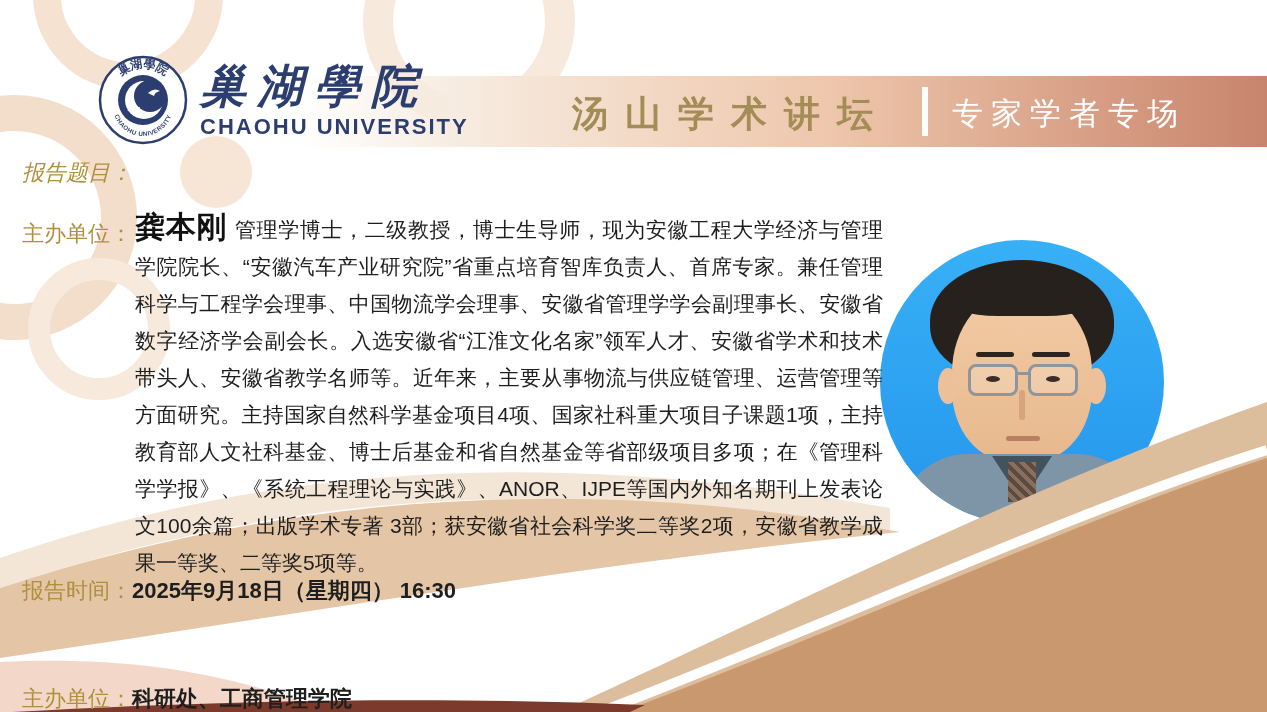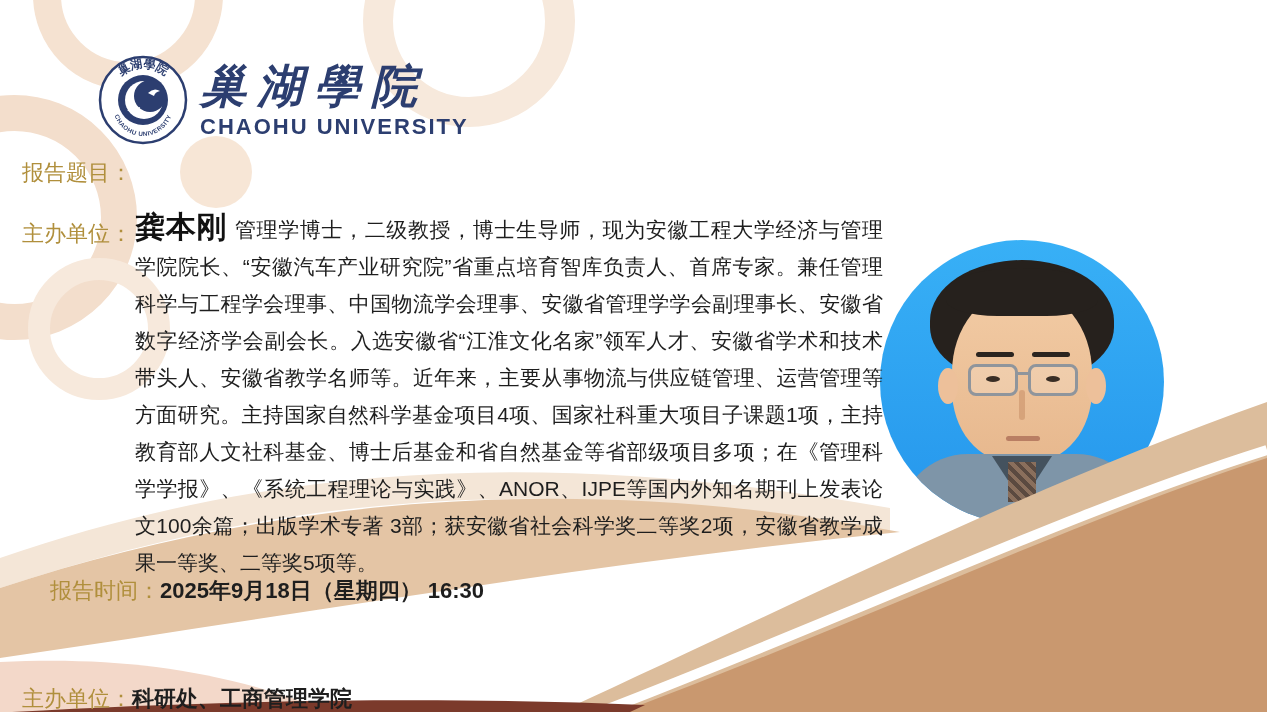--- a/index.html
+++ b/index.html
@@ -56,22 +56,22 @@
   .uni-name-cn { position:absolute; left:200px; top:56px; z-index:3; white-space:nowrap;
     font-family:"DejaVu Serif","Liberation Serif",serif; font-weight:700; font-style:italic;
     font-size:46px; color:#2C3E70; letter-spacing:11px; }
   .uni-name-en { position:absolute; left:200px; top:114px; z-index:3; white-space:nowrap;
     font-size:22px; font-weight:700; color:#2C3E70; letter-spacing:2px; }
 
   
   .row { position:absolute; left:22px; z-index:3; display:flex; align-items:baseline; white-space:nowrap; }
   .row .label { font-size:22px; font-weight:400; color:#B08F3C; }
   .row .value { font-size:22px; font-weight:700; color:#1E1E1E; }
-  .row-title     { top:158px; }
-  .row-time      { top:576px;margin-left:28px; }
+  .row-title     { top:158px;font-style:italic; }
+  .row-time      { top:576px; }
   .row-location  { top:630px; }
   .row-organizer { top:684px; }
 
   .bio-label { position:absolute; left:22px; top:219px; z-index:3;
     font-size:22px; font-weight:400; color:#B08F3C; white-space:nowrap; }
   .bio-block { position:absolute; left:135px; top:208px; width:748px; z-index:3;
     font-size:21px; line-height:37px; color:#1E1E1E; text-align:justify; }
   .expert-name { font-size:30px; font-weight:700; color:#111; margin-right:8px; }
 </style>
 </head>
@@ -114,20 +114,25 @@
 
     <path d="M600,712 C860,612 1070,512 1267,450" fill="none" stroke="#ffffff" stroke-width="10"></path>
 
     <path d="M622,712 C872,618 1082,518 1267,458 L1267,712 Z" fill="#C9986F"></path>
 
     <path d="M0,712 L0,662 C120,656 225,670 330,712 Z" fill="#F3D8C9"></path>
 
     <path d="M12,712 C240,699 460,697 645,705 L630,712 Z" fill="#7B3A2B"></path>
   </svg>
 
+  <div class="banner">
+    <div class="forum-title">汤山学术讲坛</div>
+    <div class="banner-divider"></div>
+    <div class="session-title">专家学者专场</div>
+  </div>
 
   <svg class="seal" width="90" height="90" viewBox="0 0 90 90">
     <circle cx="45" cy="45" r="43" fill="#ffffff" stroke="#2C3E70" stroke-width="2.5"></circle>
     <defs>
       <path id="sealTop" d="M 11,47 A 34,34 0 0 1 79,47" fill="none"></path>
       <path id="sealBot" d="M 15,51 A 30,30 0 0 0 75,51" fill="none"></path>
     </defs>
     <text font-size="12" font-weight="700" fill="#2C3E70">
       <textPath href="#sealTop" startOffset="50%" text-anchor="middle">巢湖學院</textPath>
     </text>

